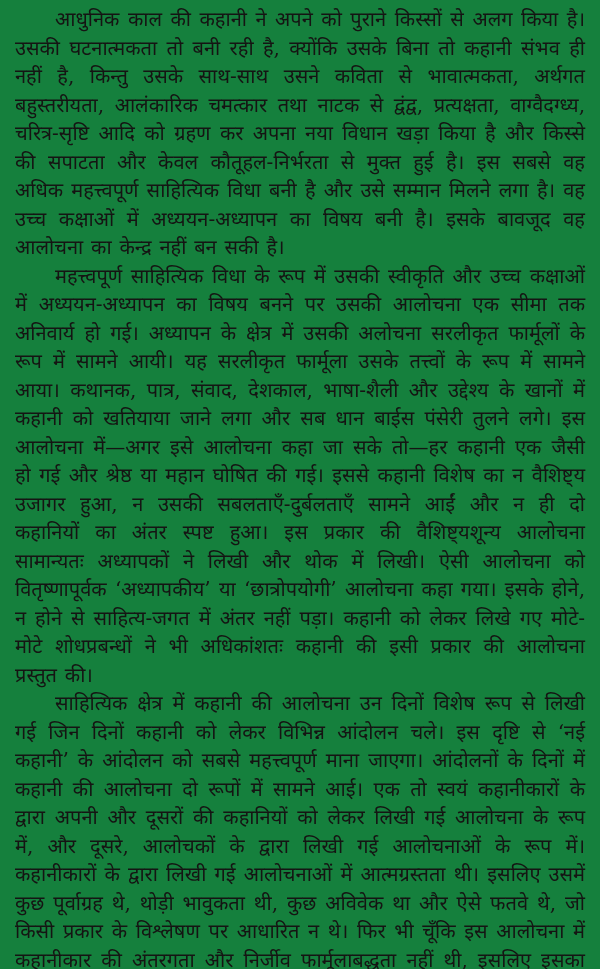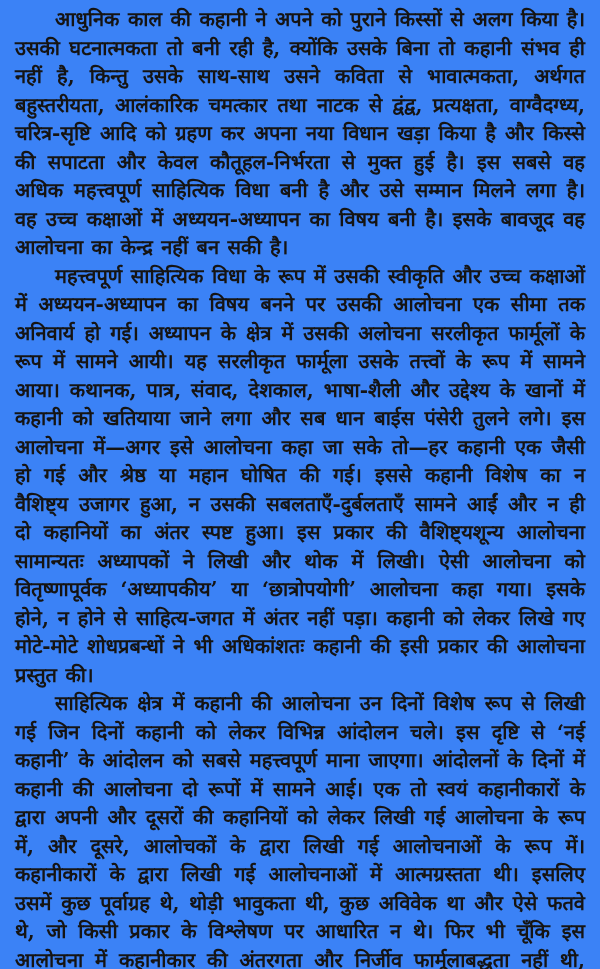--- a/index.html
+++ b/index.html
@@ -10,29 +10,28 @@
     width: 600px;
     height: 969px;
     background: #f4f3f0;
     overflow: hidden;
   }
   .page {
     box-sizing: border-box;
     width: 600px;
     height: 969px;
     padding: 5px 15px 0 15px;
-    background: #3b82f6;
+    background: #15803d;
     color: #151413;
     font-family: "DejaVu Serif", "Liberation Serif", serif;
     font-size: 20px;
     line-height: 28.5px;
     text-align: justify;
     text-justify: inter-word;
     word-spacing: 1.5px;
-    font-weight: bold;
   }
   .para {
     margin: 0;
     padding: 0;
     text-indent: 40px;
   }
 </style>
 </head>
 <body>
 

